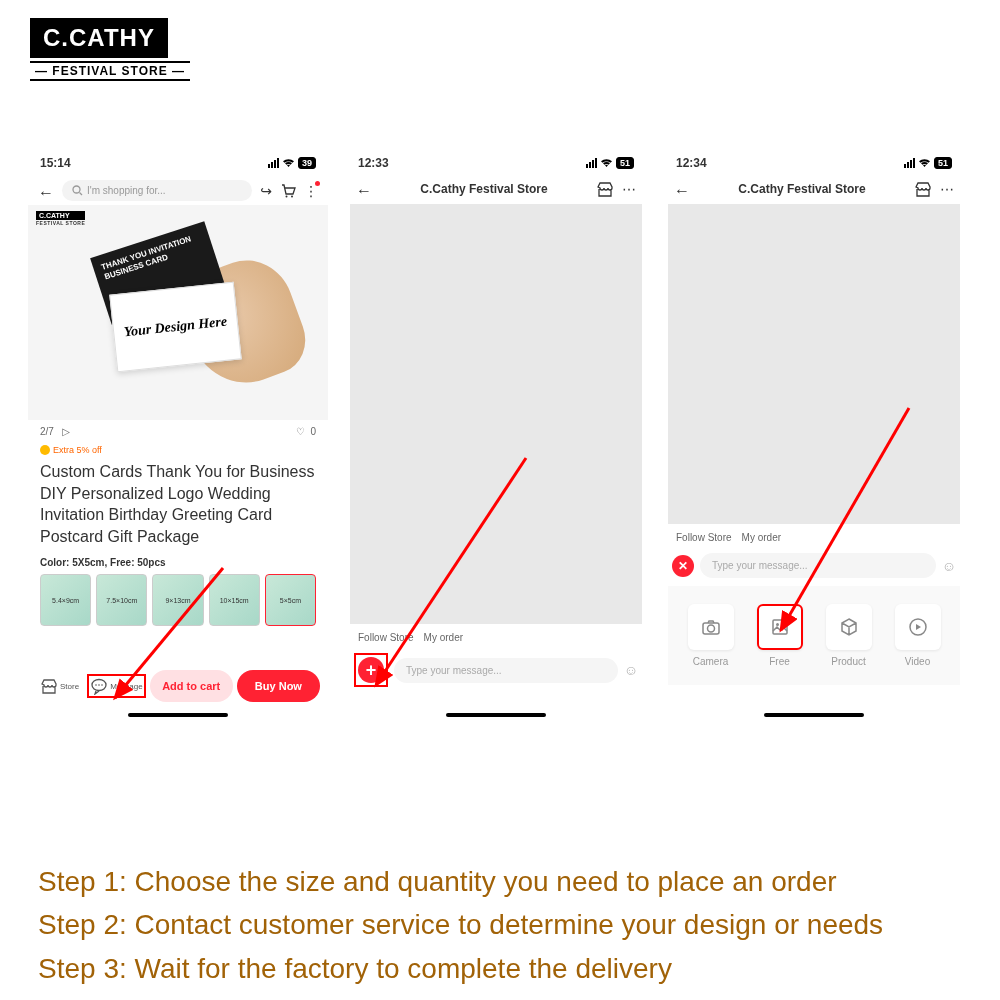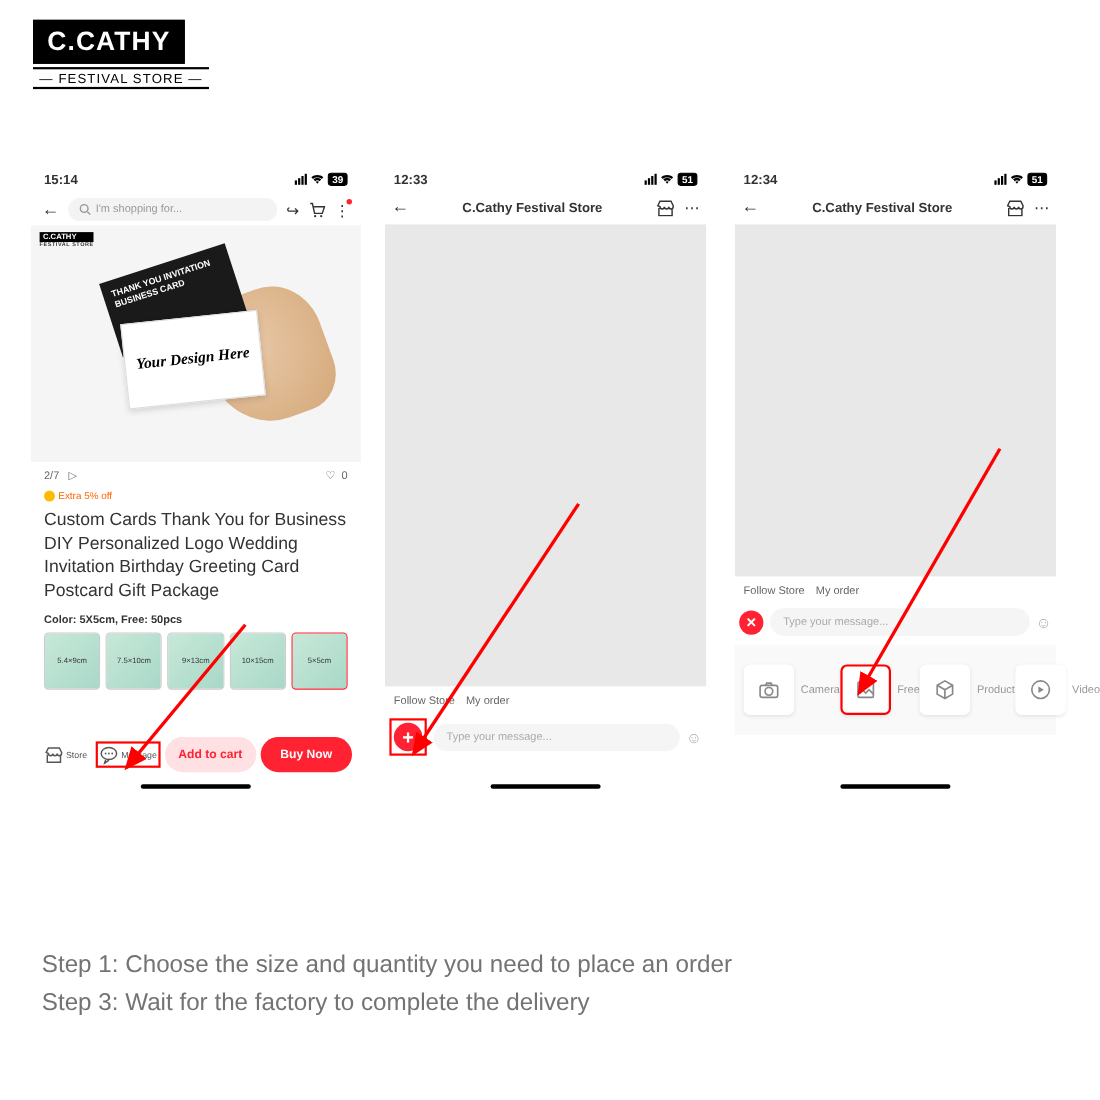--- a/index.html
+++ b/index.html
@@ -1,19 +1,19 @@
 <!DOCTYPE html>
 <html><head>
 <meta charset="utf-8">
 <style>
 *{box-sizing:border-box;margin:0;padding:0;font-family:-apple-system,Helvetica,Arial,sans-serif}
 body{width:1000px;height:1000px;background:#fff;position:relative;overflow:hidden}
 .logo-box{position:absolute;left:30px;top:18px}
 .logo-main{background:#000;color:#fff;font-weight:900;font-size:24px;padding:3px 10px;letter-spacing:1px;border:3px solid #000;display:inline-block}
-.logo-sub{font-size:12px;font-weight:400;letter-spacing:1px;text-align:center;border-top:2px solid #000;border-bottom:2px solid #000;padding:1px 0;margin-top:3px;width:160px}
+.logo-sub{font-size:12px;font-weight:700;letter-spacing:1px;text-align:center;border-top:2px solid #000;border-bottom:2px solid #000;padding:1px 0;margin-top:3px;width:160px}
 .phones{position:absolute;top:150px;left:28px;display:flex;gap:18px}
 .phone{width:300px;height:570px;background:#fff;position:relative;font-size:10px;color:#333;border-radius:6px}
 .status{display:flex;justify-content:space-between;align-items:center;padding:6px 12px;font-weight:600;font-size:12px}
 .sig{display:flex;align-items:center;gap:3px}
 .bars{display:inline-flex;align-items:flex-end;gap:1px}
 .bars i{width:2px;background:#000;display:inline-block}
 .bars i:nth-child(1){height:4px}.bars i:nth-child(2){height:6px}.bars i:nth-child(3){height:8px}.bars i:nth-child(4){height:10px}
 .batt{border:1px solid #000;border-radius:3px;padding:0 3px;font-size:9px;font-weight:700;background:#000;color:#fff}
 .topbar{display:flex;align-items:center;padding:4px 10px;gap:8px}
 .back{font-size:16px}
@@ -50,25 +50,25 @@
 .chattitle{flex:1;text-align:center;font-size:12px;font-weight:700}
 .storeico{width:18px;height:16px}
 .chatbody{height:420px;background:#e8e8e8;margin:2px 4px}
 .chattabs{display:flex;gap:10px;padding:6px 12px;font-size:10px;color:#666}
 .msgrow{display:flex;align-items:center;gap:6px;padding:4px 8px}
 .plusred{width:26px;height:26px;background:#f23;border-radius:50%;color:#fff;display:flex;align-items:center;justify-content:center;font-size:18px;font-weight:700}
 .closered{width:22px;height:22px;background:#f23;border-radius:50%;color:#fff;display:flex;align-items:center;justify-content:center;font-size:12px;font-weight:700}
 .msgin{flex:1;background:#f5f5f5;border-radius:16px;padding:7px 12px;color:#aaa;font-size:10px}
 .smile{font-size:14px;color:#aaa}
 .attgrid{display:flex;justify-content:space-around;padding:18px 8px;background:#f9f9f9;margin:4px}
-.att{display:flex;flex-direction:row;align-items:center;gap:6px;color:#999;font-size:10px}
+.att{display:flex;flex-direction:column;align-items:center;gap:6px;color:#999;font-size:10px}
 .attbox{width:46px;height:46px;background:#fff;border-radius:6px;display:flex;align-items:center;justify-content:center;color:#888;box-shadow:0 1px 3px rgba(0,0,0,0.08)}
 .attbox.hl{border:2px solid #f00}
 .arrow{position:absolute;pointer-events:none}
-.steps{position:absolute;left:38px;top:860px;font-size:22px;line-height:1.55;color:#737373}
+.steps{position:absolute;left:38px;top:860px;font-size:28px;line-height:1.55;color:#a16207}
 svg{display:block}
 </style>
 </head>
 <body>
 
 <div class="logo-box">
   <div class="logo-main">C.CATHY</div>
   <div class="logo-sub">— <span>FESTIVAL STORE</span> —</div>
 </div>
 
@@ -293,14 +293,15 @@
           </marker>
         </defs>
     <line x1="140" y1="8" x2="12" y2="230" stroke="#f00" stroke-width="3" marker-end="url(#ah3)"></line>
   </svg>
 </div>
 
 </div>
 
 <div class="steps">
   <div>Step 1: Choose the size and quantity you need to place an order</div>
+  <div>Step 2: Contact customer service to determine your design or needs</div>
   <div>Step 3: Wait for the factory to complete the delivery</div>
 </div>
 
 </body></html>

